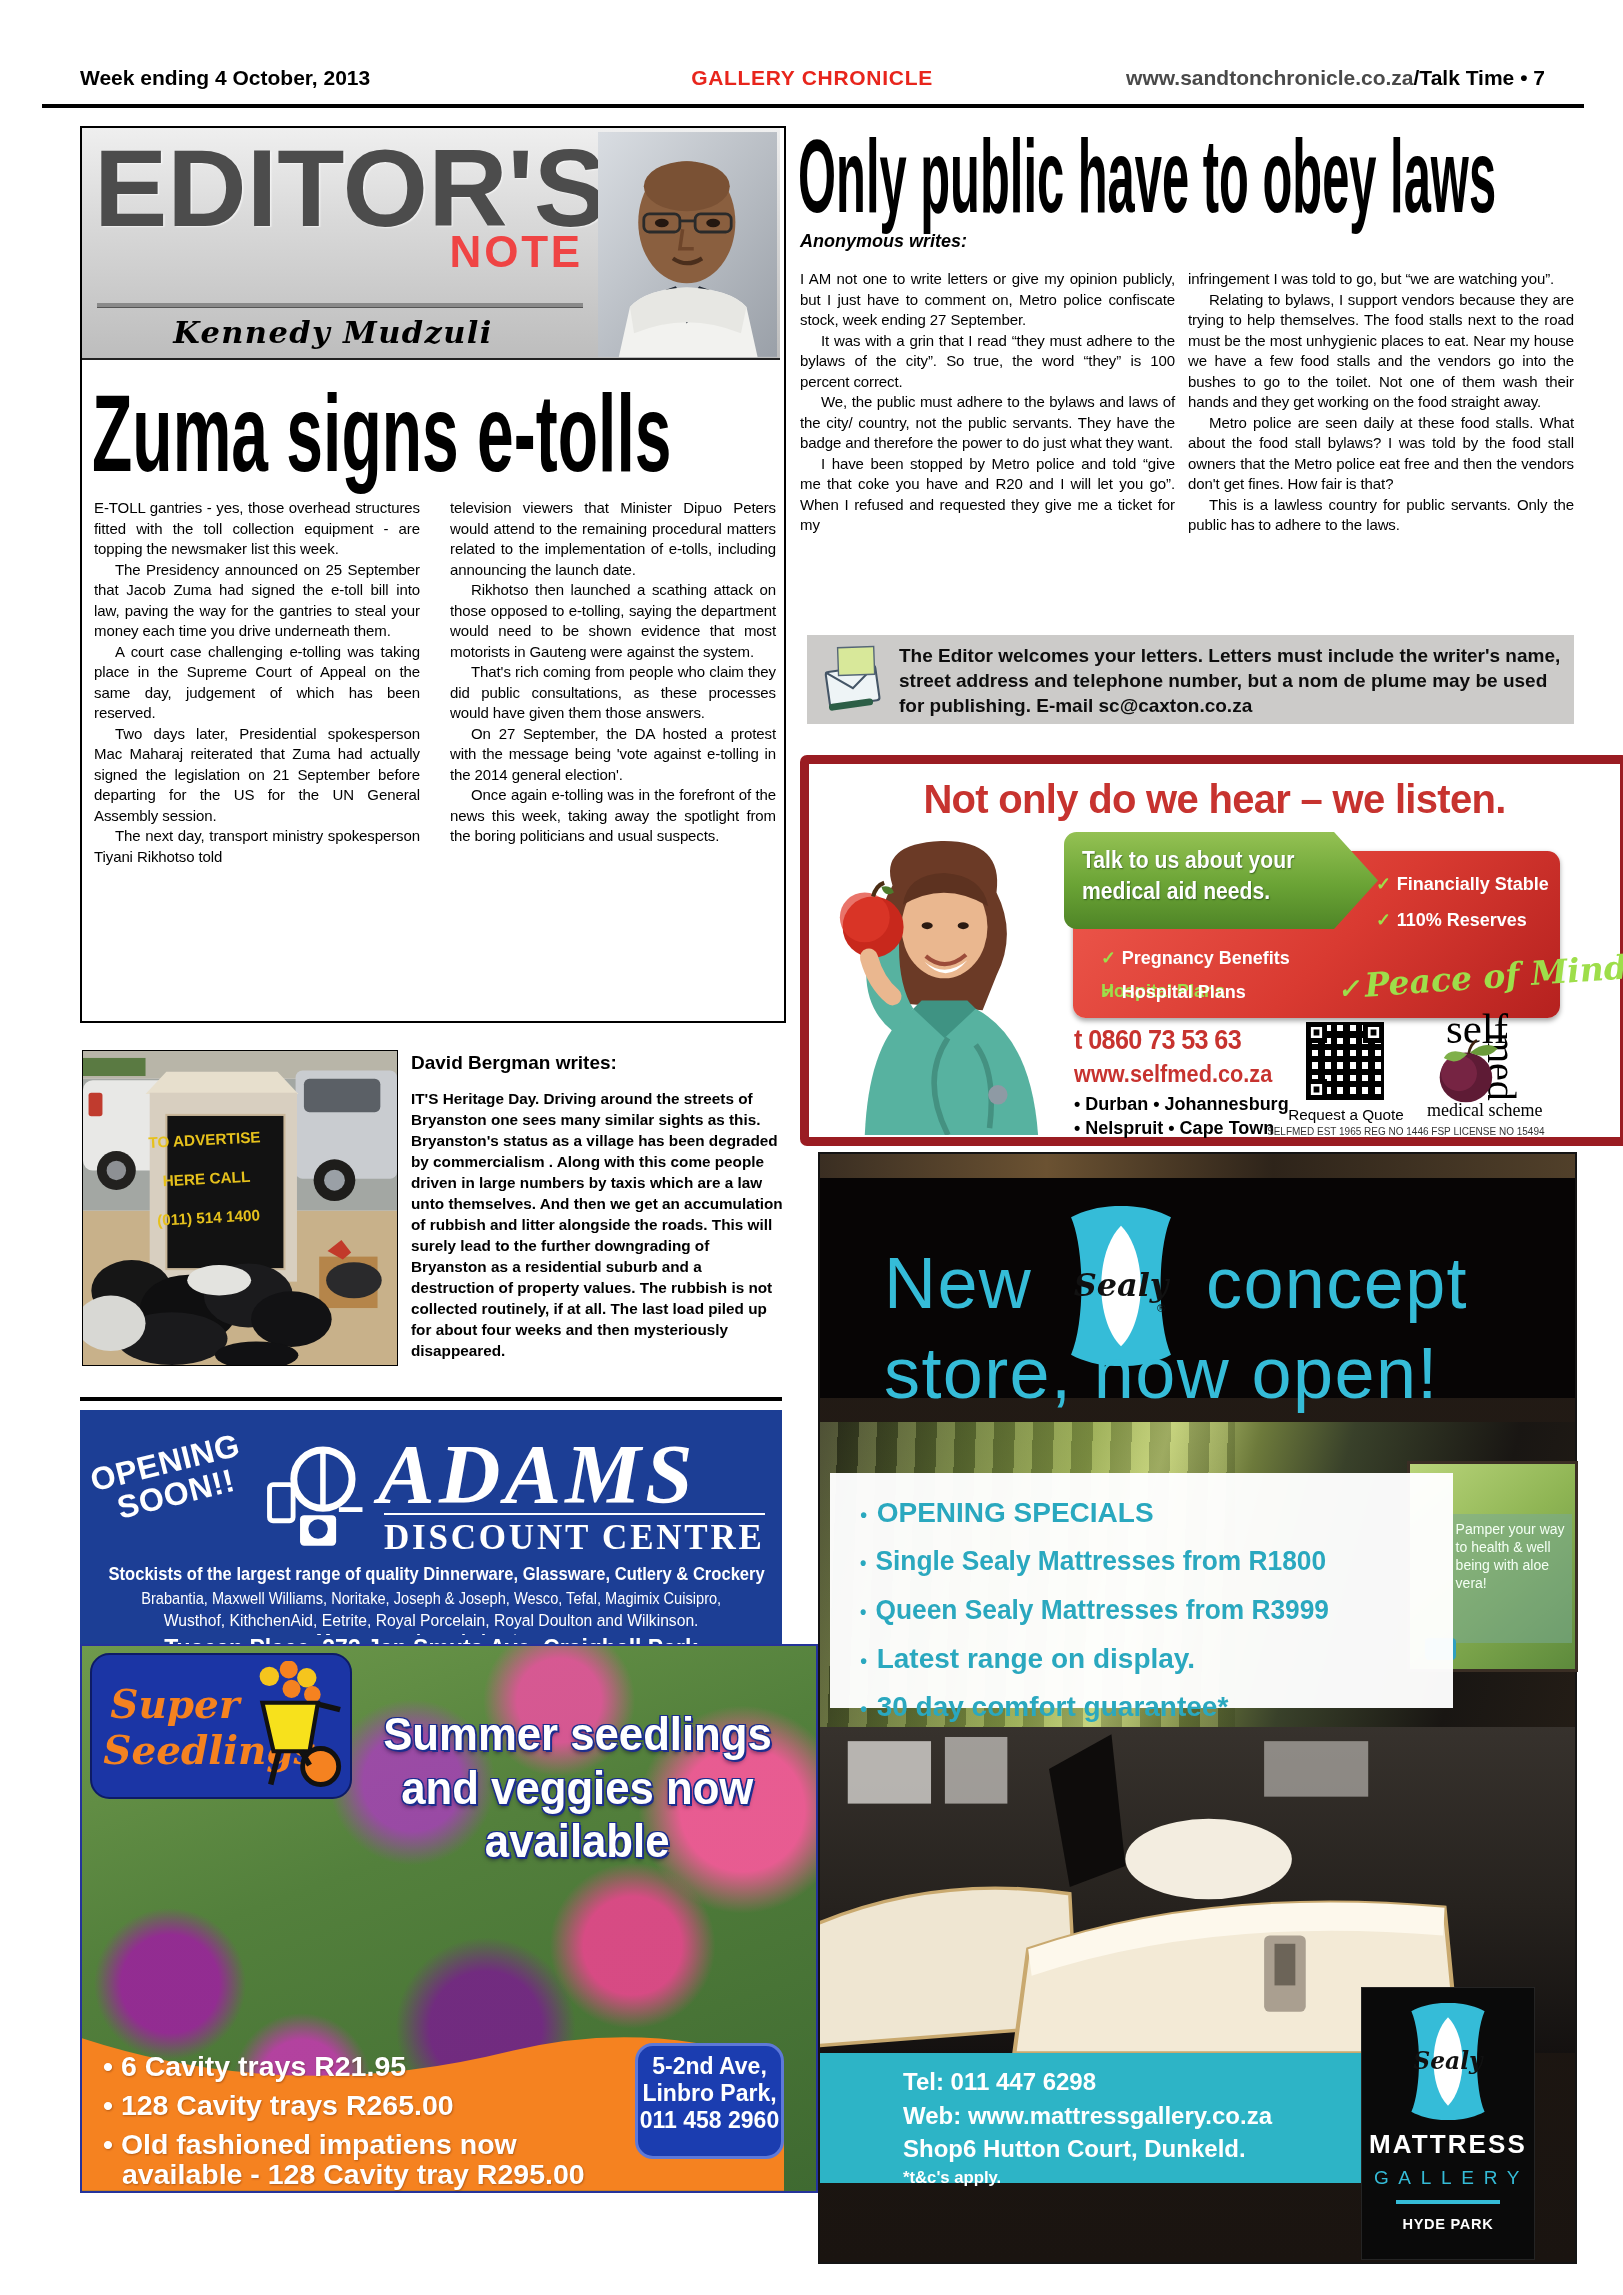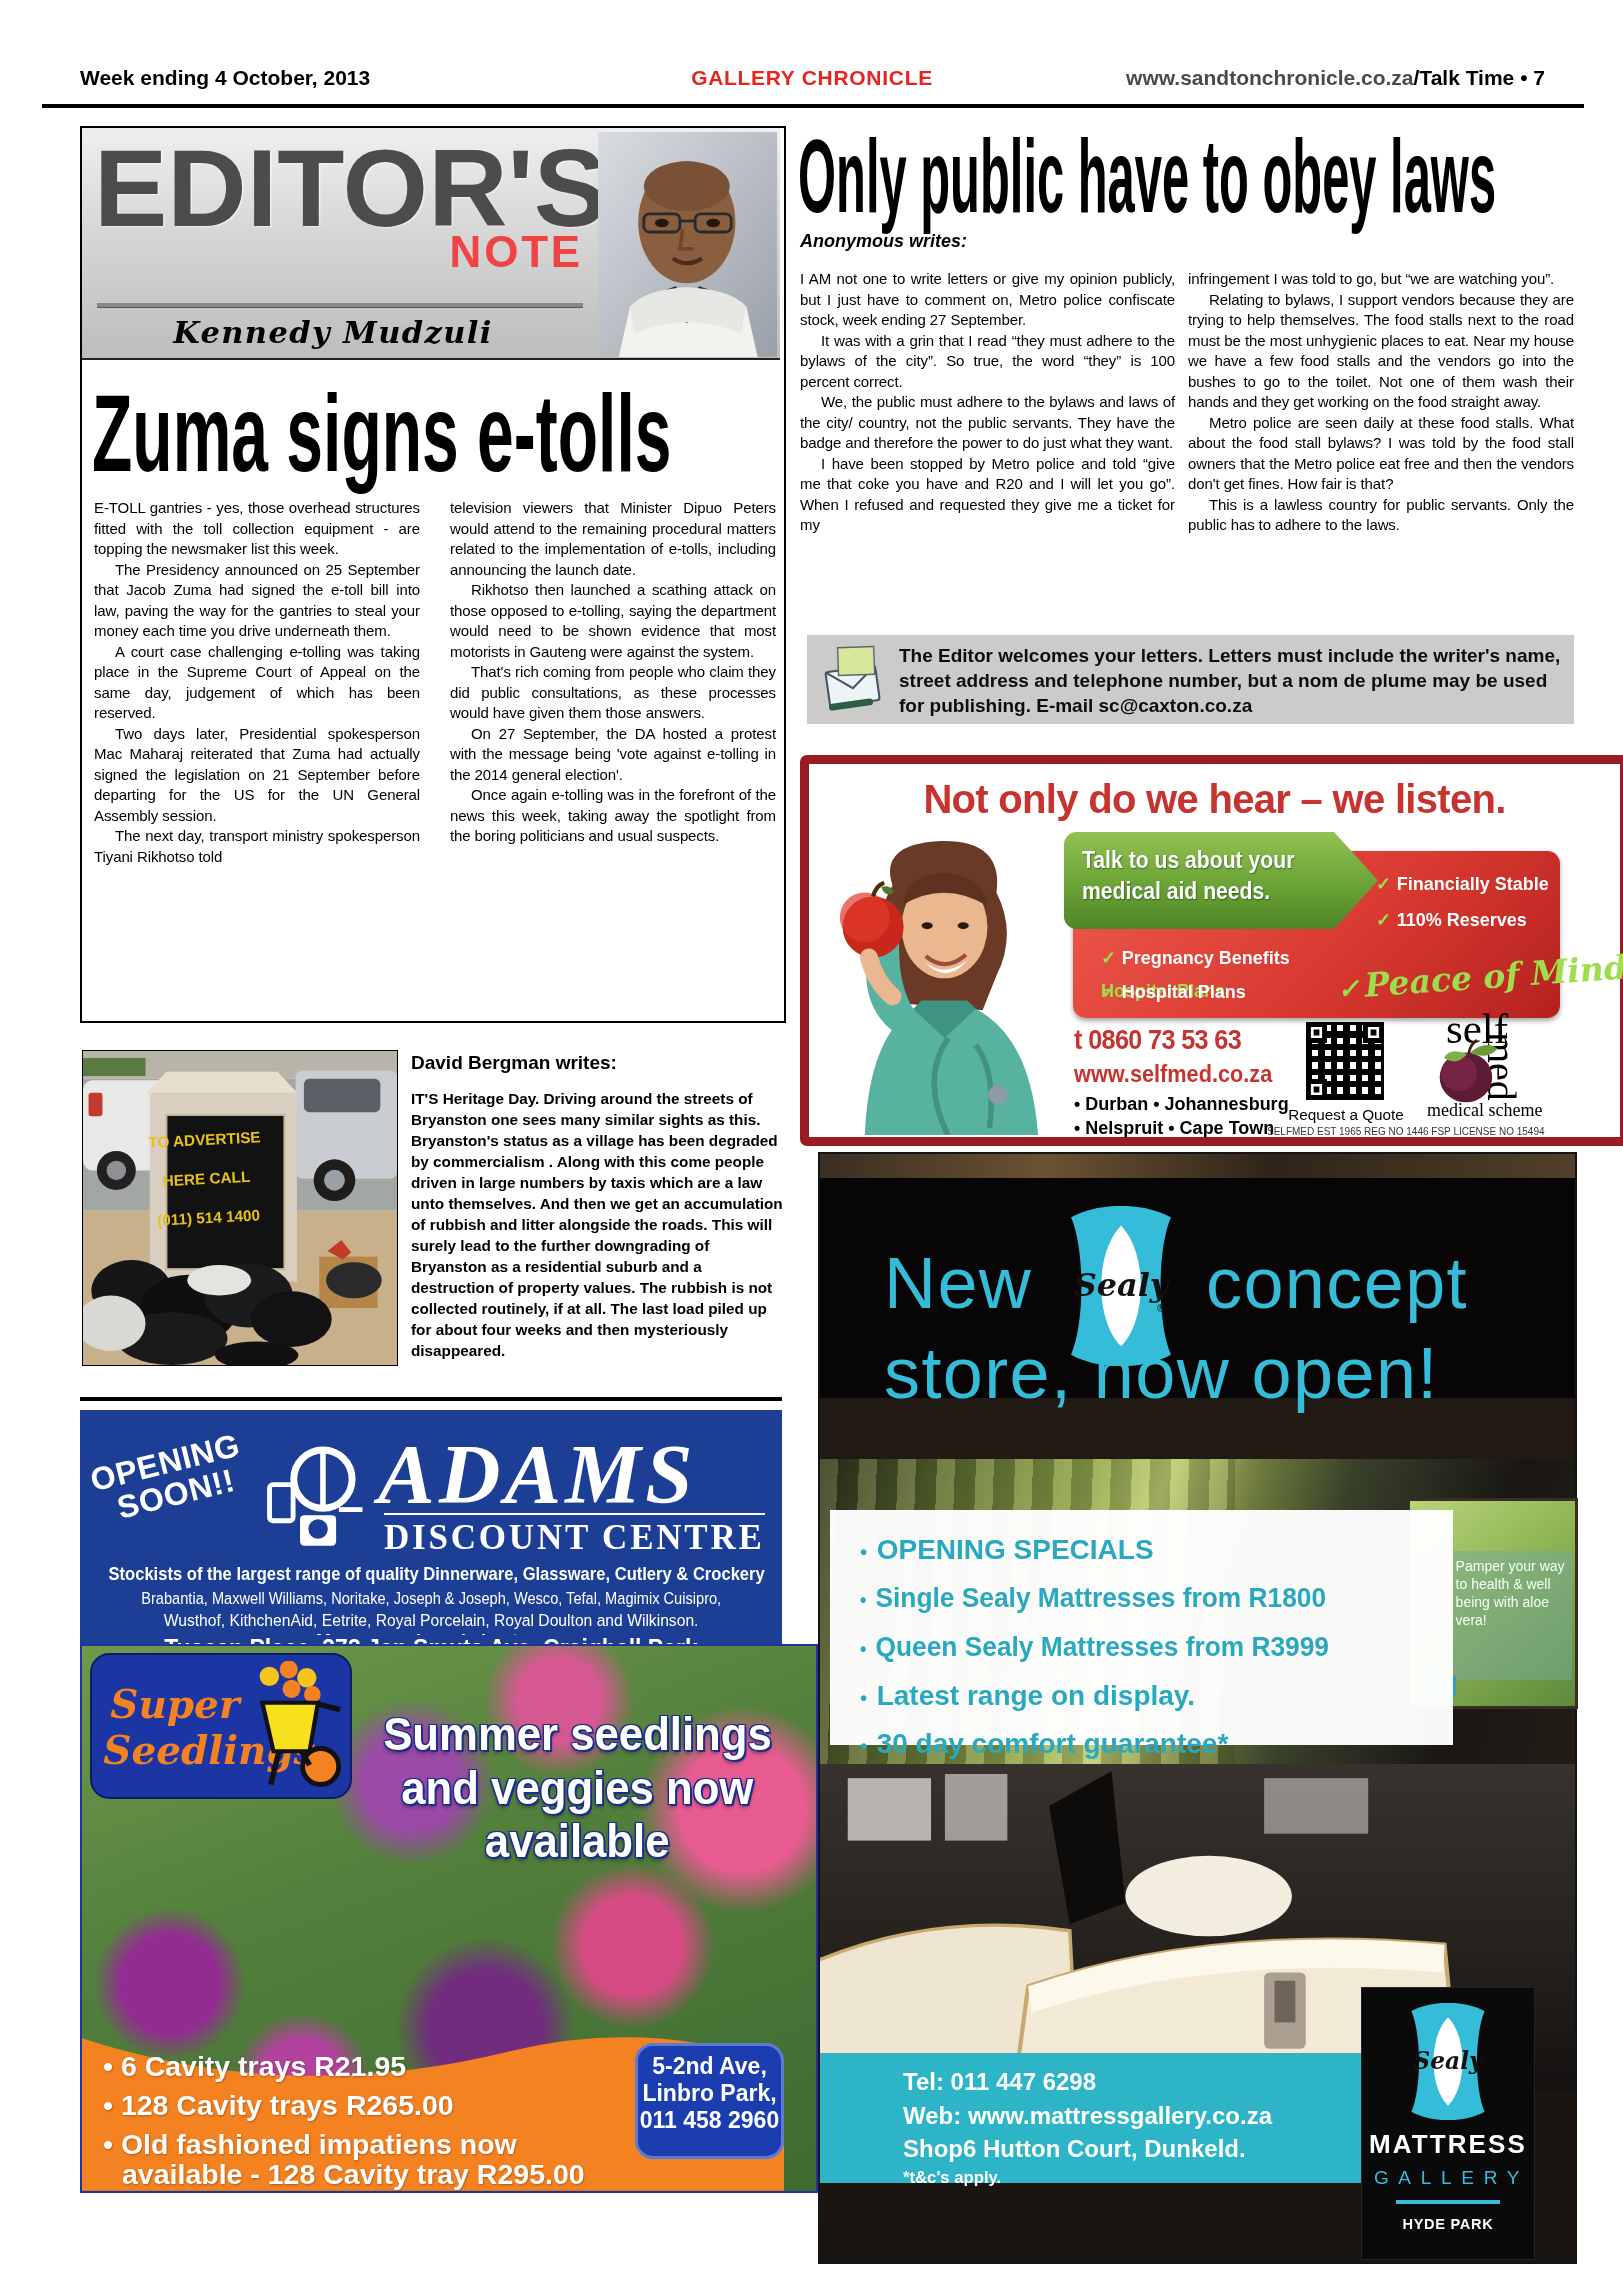--- a/index.html
+++ b/index.html
@@ -34,21 +34,21 @@
       linear-gradient(160deg,#6f9a4c 0%,#53803c 40%,#3f6a31 100%);}
   .seed-head{color:#fff;font-weight:bold;
     text-shadow:2.1px 2.1px 0 #1b2d8f,-1.4px -1.4px 0 #1b2d8f,1.4px -1.4px 0 #1b2d8f,-1.4px 1.4px 0 #1b2d8f,0 2.8px 4.2px rgba(0,0,40,.5);}
   .selfmed{border:9px solid #9a1c22;border-radius:7px;background:#fff;}
   .ribbon{background:linear-gradient(180deg,#94c153 0%,#6aa335 55%,#4f8527 100%);
     clip-path:polygon(0 0,86% 0,100% 50%,86% 100%,0 100%);border-radius:12.5px 0 0 12.5px;}
   .redpanel{background:linear-gradient(135deg,#ef5a4e 0%,#d93a31 55%,#b5211f 100%);border-radius:12.5px;
     box-shadow:0 2.8px 5.6px rgba(0,0,0,.35);}
   .script{font-family:"DejaVu Serif",serif;font-style:italic;font-weight:bold;}
   .sealy-ad{border:2.1px solid #141414;background:linear-gradient(180deg,#241c16 0%,#1a1410 100%);}
-  .sealy-photo{background:linear-gradient(105deg,#23221a 0%,#5c6b33 16%,#8fa24d 30%,#c2cf7a 38%,#6d7a3b 48%,#39412a 58%,#191613 76%,#2a2118 100%);margin-top:37px;}
+  .sealy-photo{background:linear-gradient(105deg,#23221a 0%,#5c6b33 16%,#8fa24d 30%,#c2cf7a 38%,#6d7a3b 48%,#39412a 58%,#191613 76%,#2a2118 100%);}
   .bamboo{background:repeating-linear-gradient(92deg,rgba(215,228,140,.30) 0 18px,rgba(46,58,20,.30) 18px 39px);}
   .tealband{background:#2db4c6;}
   .galpanel{background:#0a0a0a;border:1.4px solid #242424;}
   .lsp6{letter-spacing:4.2px;}
   .qr{background:
       repeating-linear-gradient(0deg,#000 0 6.2px,transparent 6.2px 12.5px),
       repeating-linear-gradient(90deg,#000 0 6.2px,#fff 6.2px 12.5px);}
   .qr .finder{position:absolute;width:21px;height:21px;background:#000;box-shadow:inset 0 0 0 4.9px #000, inset 0 0 0 7.6px #fff, inset 0 0 0 21px #000;}
 </style>
 </head>

